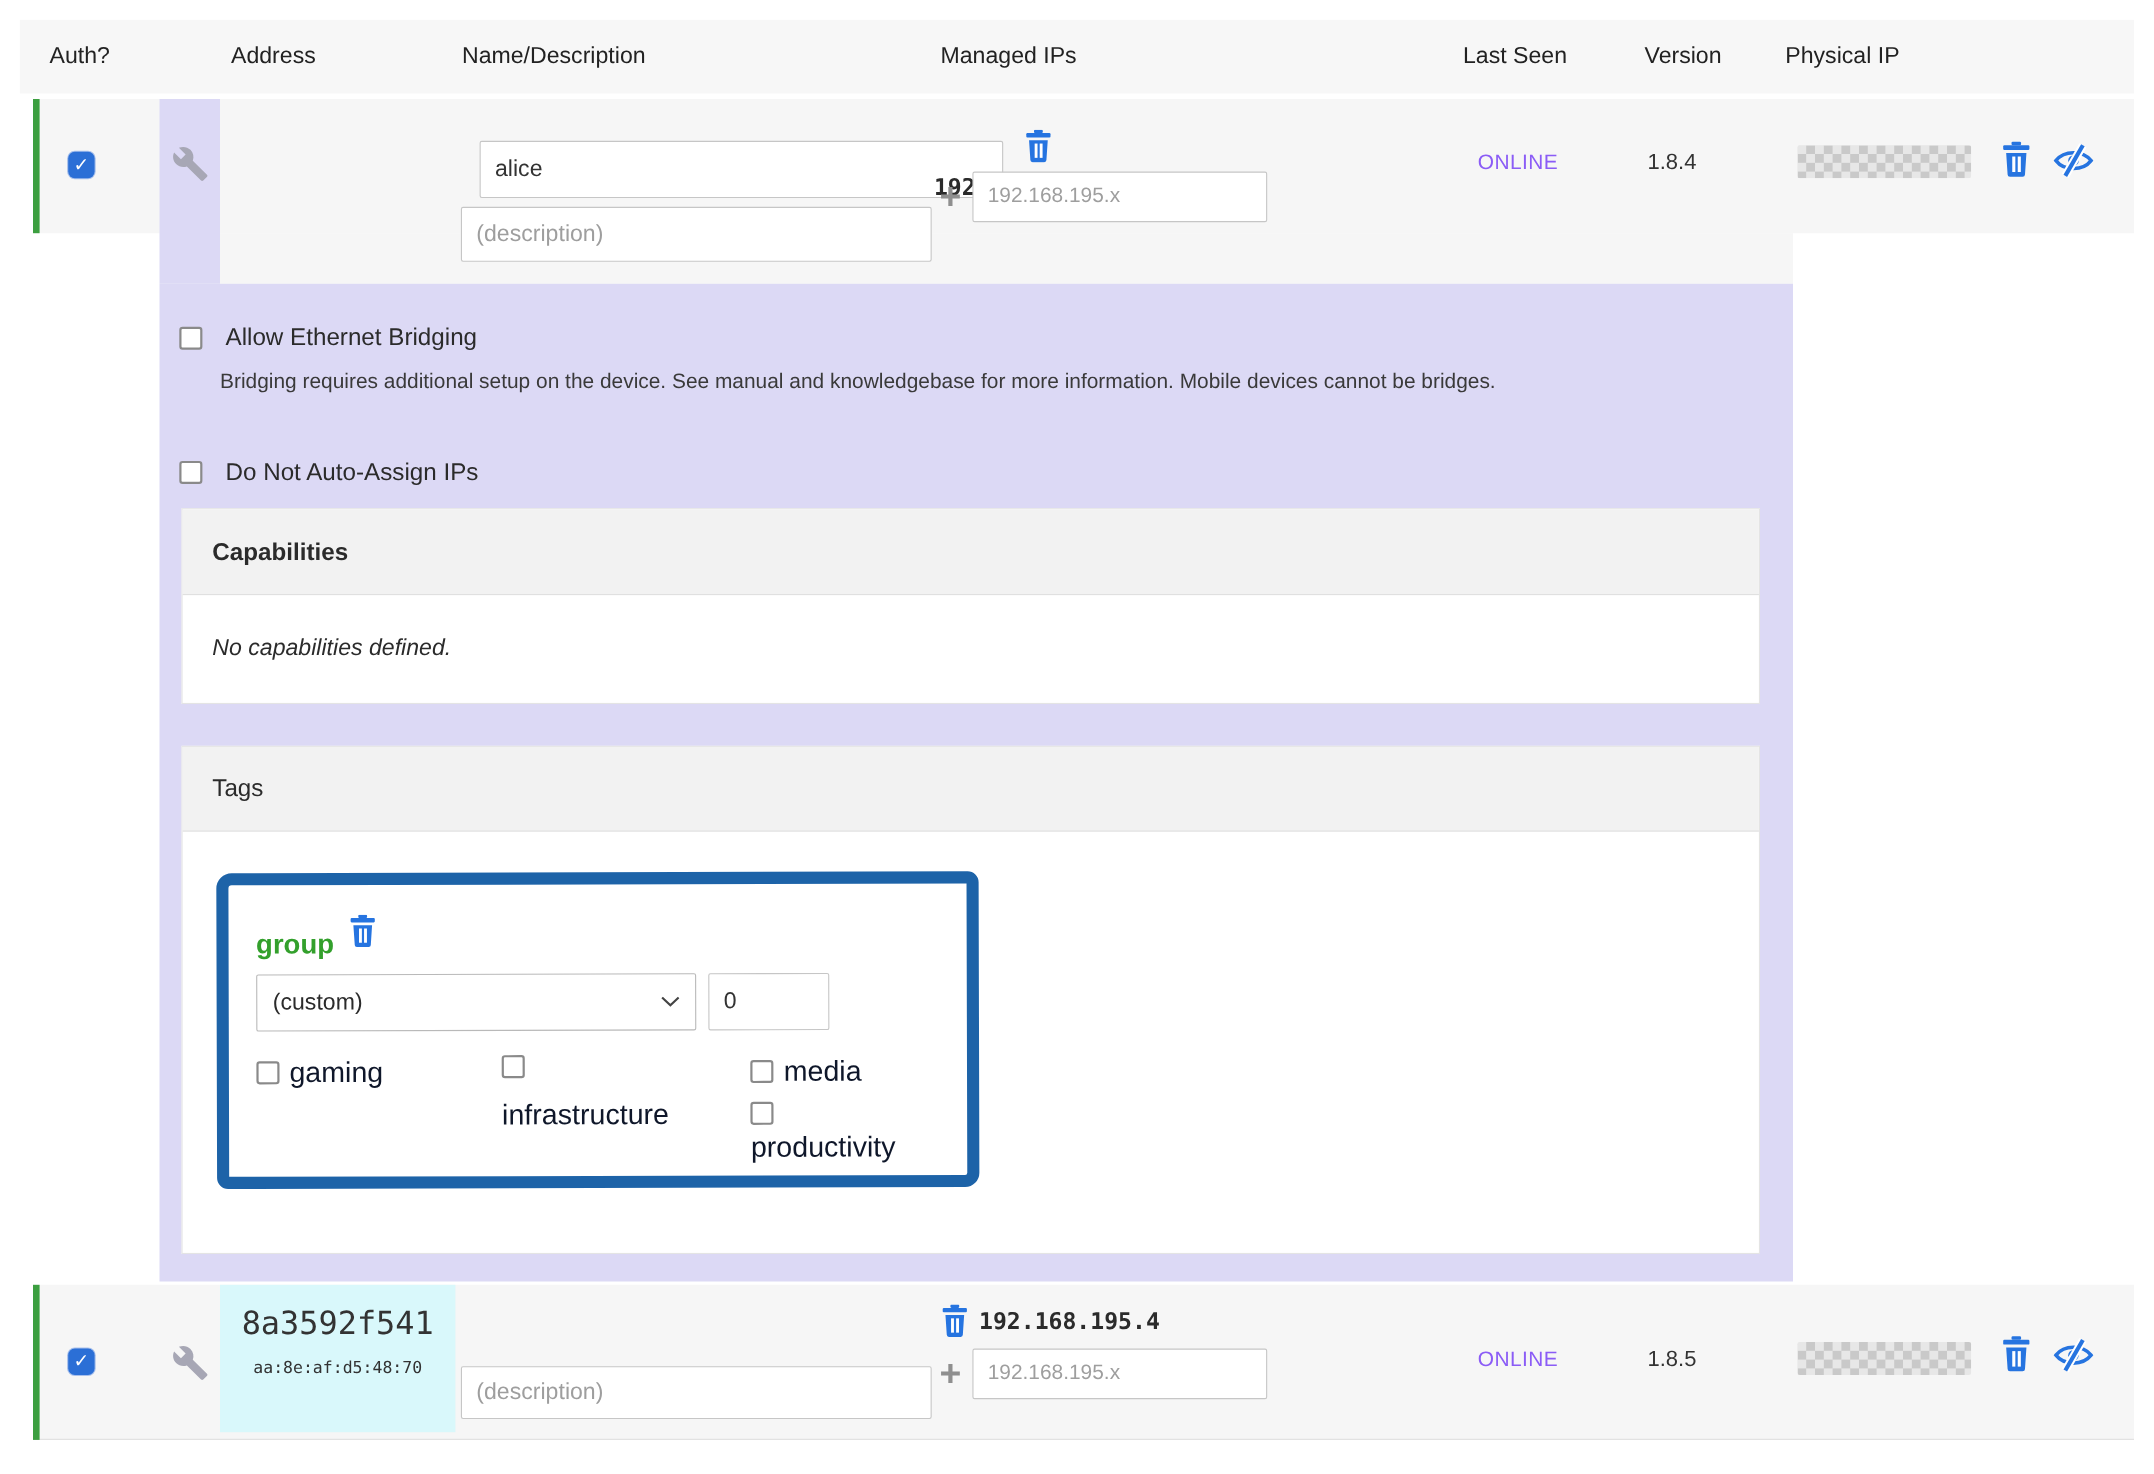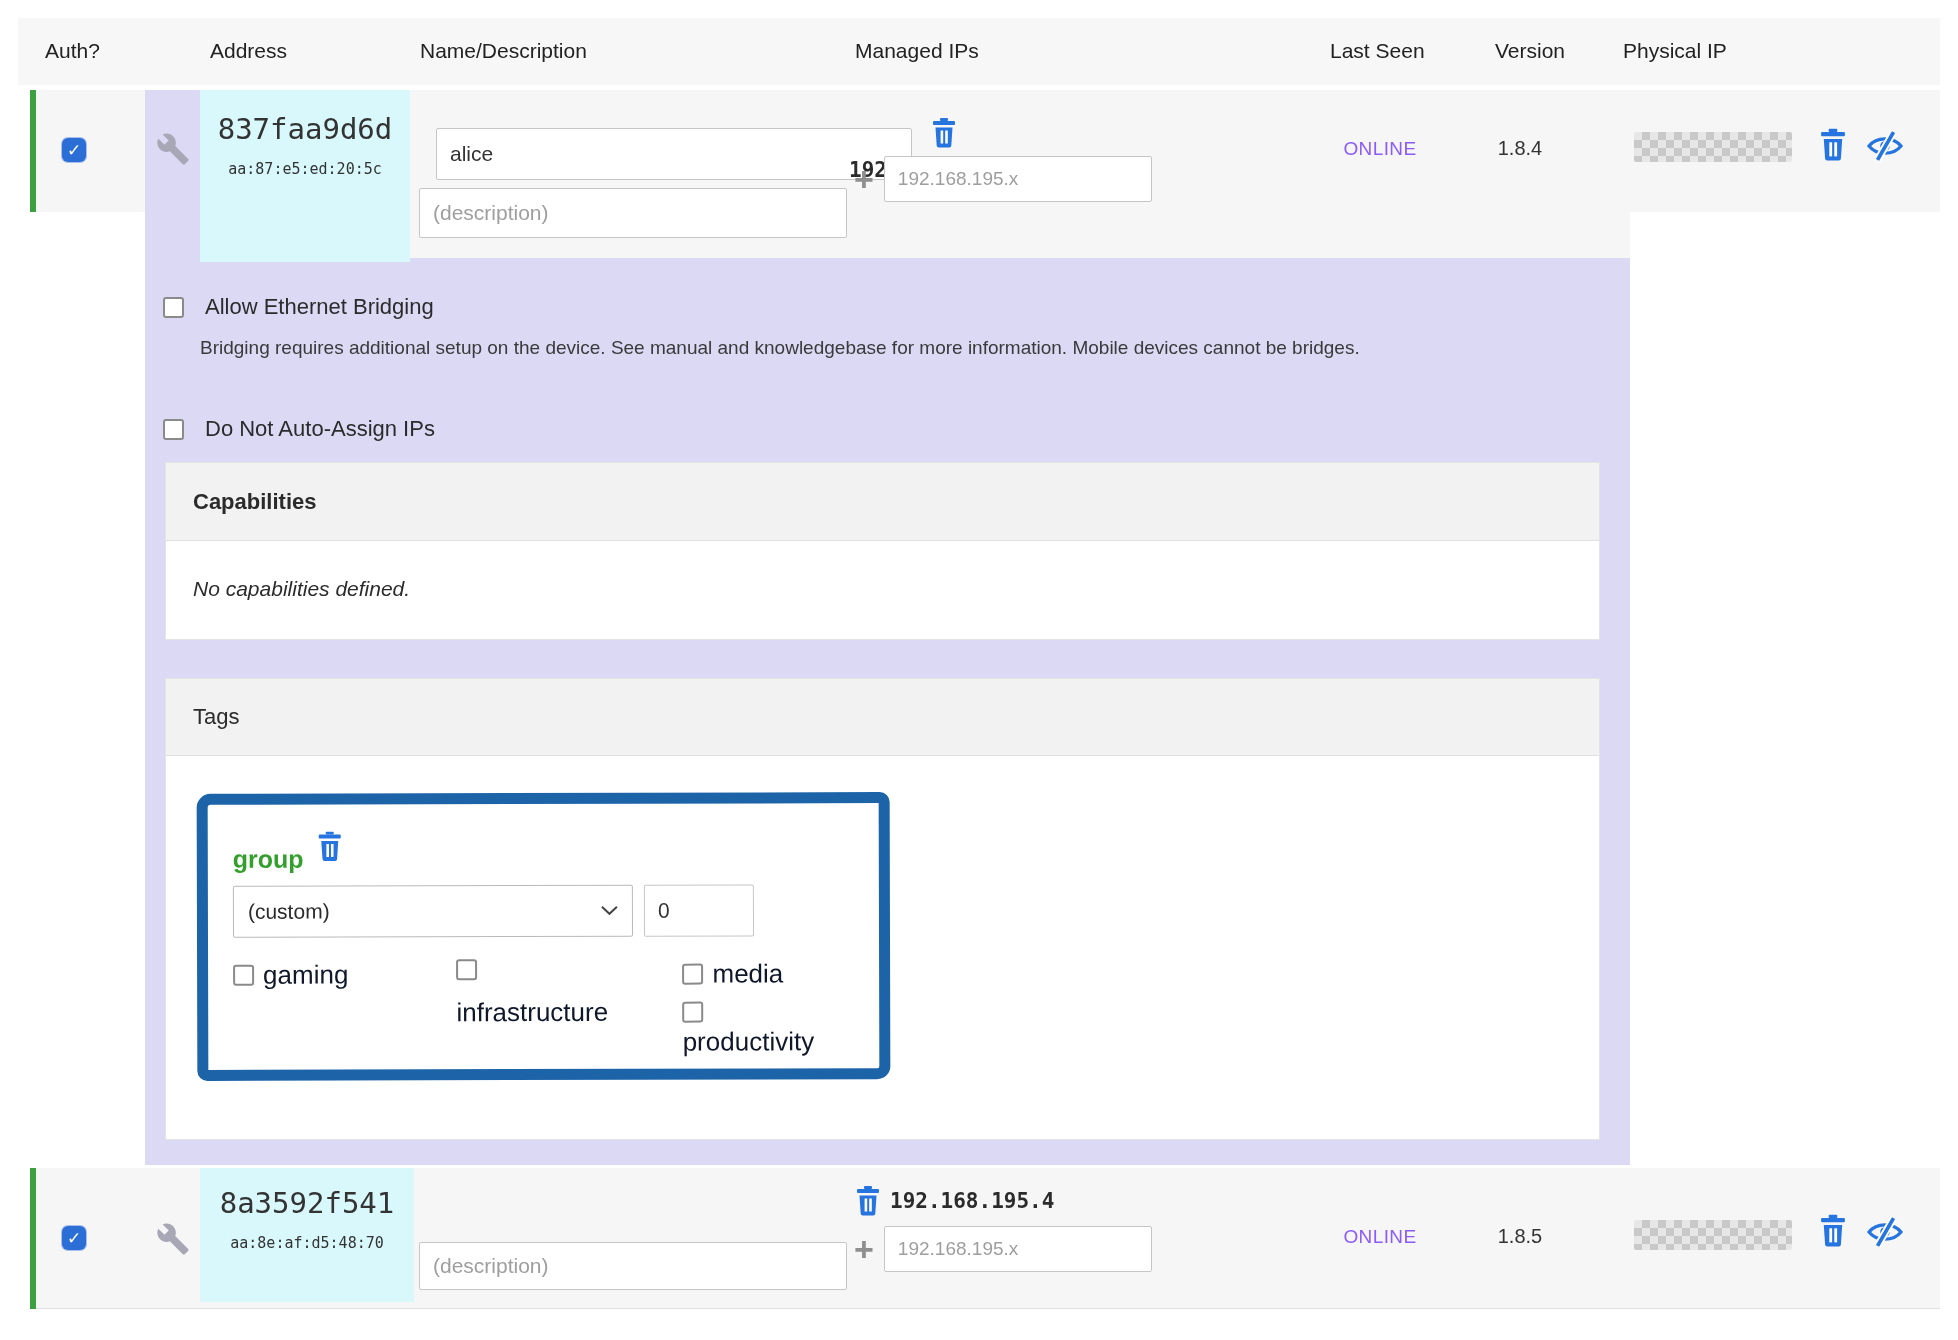--- a/index.html
+++ b/index.html
@@ -78,24 +78,20 @@
   <div class="abs panel" style="left:145px;top:258px;width:1485px;height:907px;"></div>
 
   <div class="abs auth-cb" style="left:62px;top:138px;">✓</div>
 
   <span class="abs" style="left:156px;top:132px;">
     <svg width="34" height="34" viewBox="0 0 24 24" fill="#a7a7b5">
         <path d="M22.7 19l-9.1-9.1c.9-2.3.4-5-1.5-6.9-2-2-5-2.4-7.4-1.3L9 6 6 9 1.6 4.7C.4 7.1.9 10.1 2.9 12.1c1.9 1.9 4.6 2.4 6.9 1.5l9.1 9.1c.4.4 1 .4 1.4 0l2.3-2.3c.5-.4.5-1.1.1-1.4z"></path>
       </svg>
   </span>
 
-  <div class="abs addr-cell" style="left:200px;top:90px;width:210px;height:172px;padding-top:22px;box-sizing:border-box;">
-    <div class="mono addr-id">837faa9d6d</div>
-    <div class="mono addr-mac">aa:87:e5:ed:20:5c</div>
-  </div>
 
   <input class="abs txt-input" style="left: 436px; top: 128px; width: 476px; height: 52px;" value="alice">
   <input class="abs txt-input" style="left: 419px; top: 188px; width: 428px; height: 50px;" placeholder="(description)">
 
   <div class="abs ip-line" style="left:849px;top:118px;flex-direction:column;">
     <span>
       <svg width="24" height="30" viewBox="0 0 24 30" fill="#2674e0">
           <rect x="8" y="0" width="8" height="3" rx="1"></rect>
           <rect x="1" y="3" width="22" height="4" rx="1"></rect>
           <path d="M3.5 9.5h17l-1.2 18a2 2 0 0 1-2 1.9H6.7a2 2 0 0 1-2-1.9L3.5 9.5zM8.6 12.5h2.6v13H8.6zM13.2 12.5h2.6v13h-2.6z" fill="#2674e0"></path>

